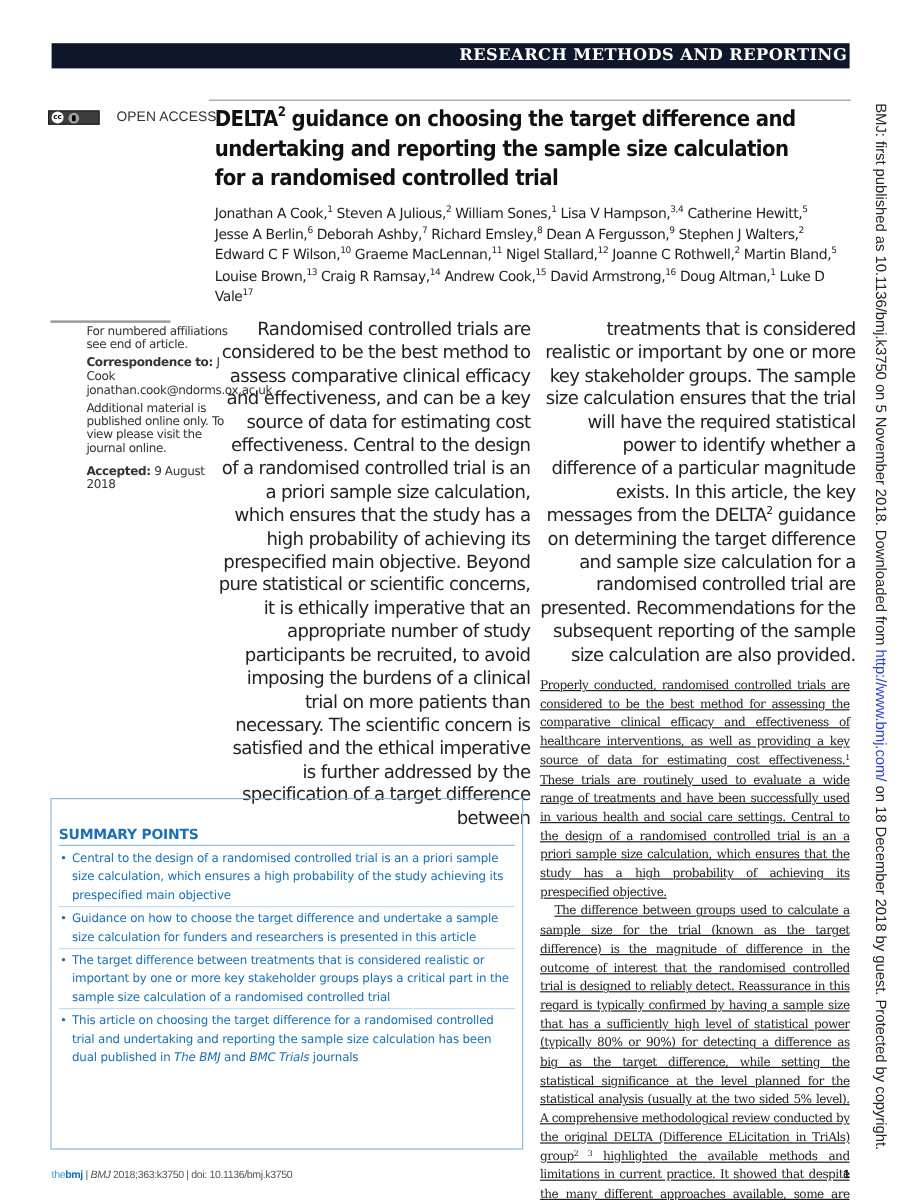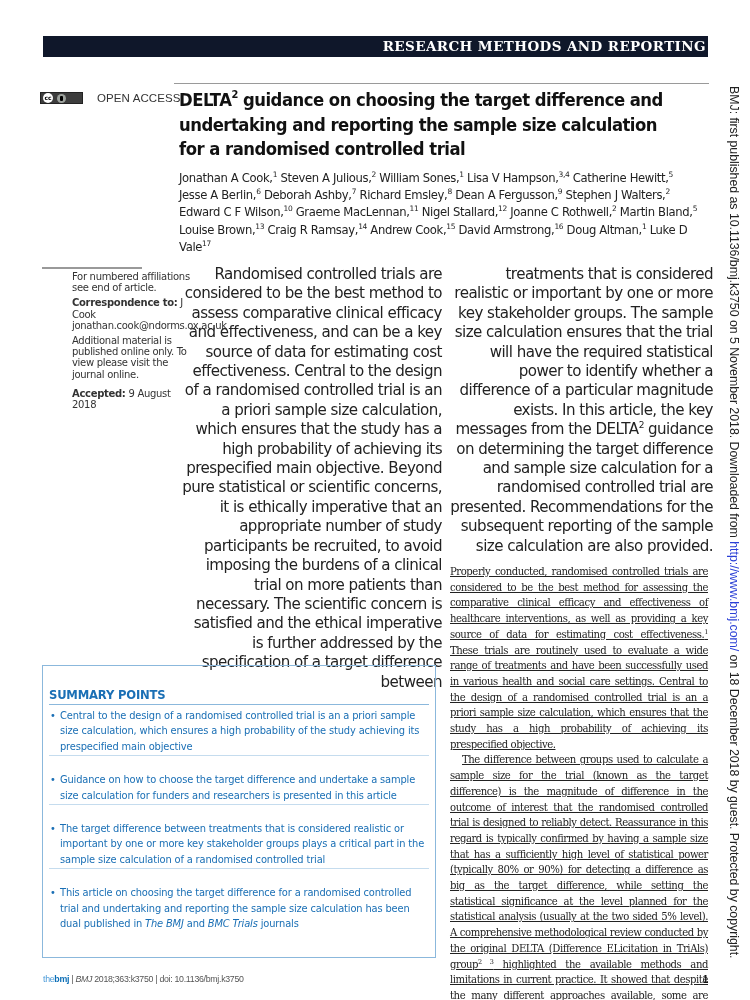--- a/index.html
+++ b/index.html
@@ -73,21 +73,21 @@
     border: 1.5px solid #8bb8dc; padding: 22px 6px 0 6px;
   }
   .summary-title {
     font-family: "DejaVu Sans", sans-serif; font-weight: bold; font-size: 11.6px; color: #1a6fb5;
     border-bottom: 1px solid #8bb8dc; padding-bottom: 2px; margin-bottom: 3px; letter-spacing: -0.2px;
   }
   .summary-list { list-style: none; }
   .summary-item {
     position: relative; padding-left: 11px;
     font-family: "DejaVu Sans", sans-serif; font-size: 9.9px; line-height: 15.4px; color: #1a6fb5;
-    letter-spacing: -0.15px; border-bottom: 1px solid #c5dcee; padding-bottom: 1px; margin-bottom: 16px;
+    letter-spacing: -0.15px; border-bottom: 1px solid #c5dcee; padding-bottom: 1px; margin-bottom: 2px;
   }
   .summary-item:last-child { border-bottom: none; }
   .summary-item::before { content: "•"; position: absolute; left: 1px; top: 0; color: #1a6fb5; }
   .summary-item em { font-style: italic; }
 
   .body-text {
     position: absolute; left: 450px; top: 564px; width: 258px;
     font-family: "DejaVu Serif", serif; font-size: 10.1px; line-height: 15.7px; color: #222;
     text-align: justify; letter-spacing: -0.45px;
   }

